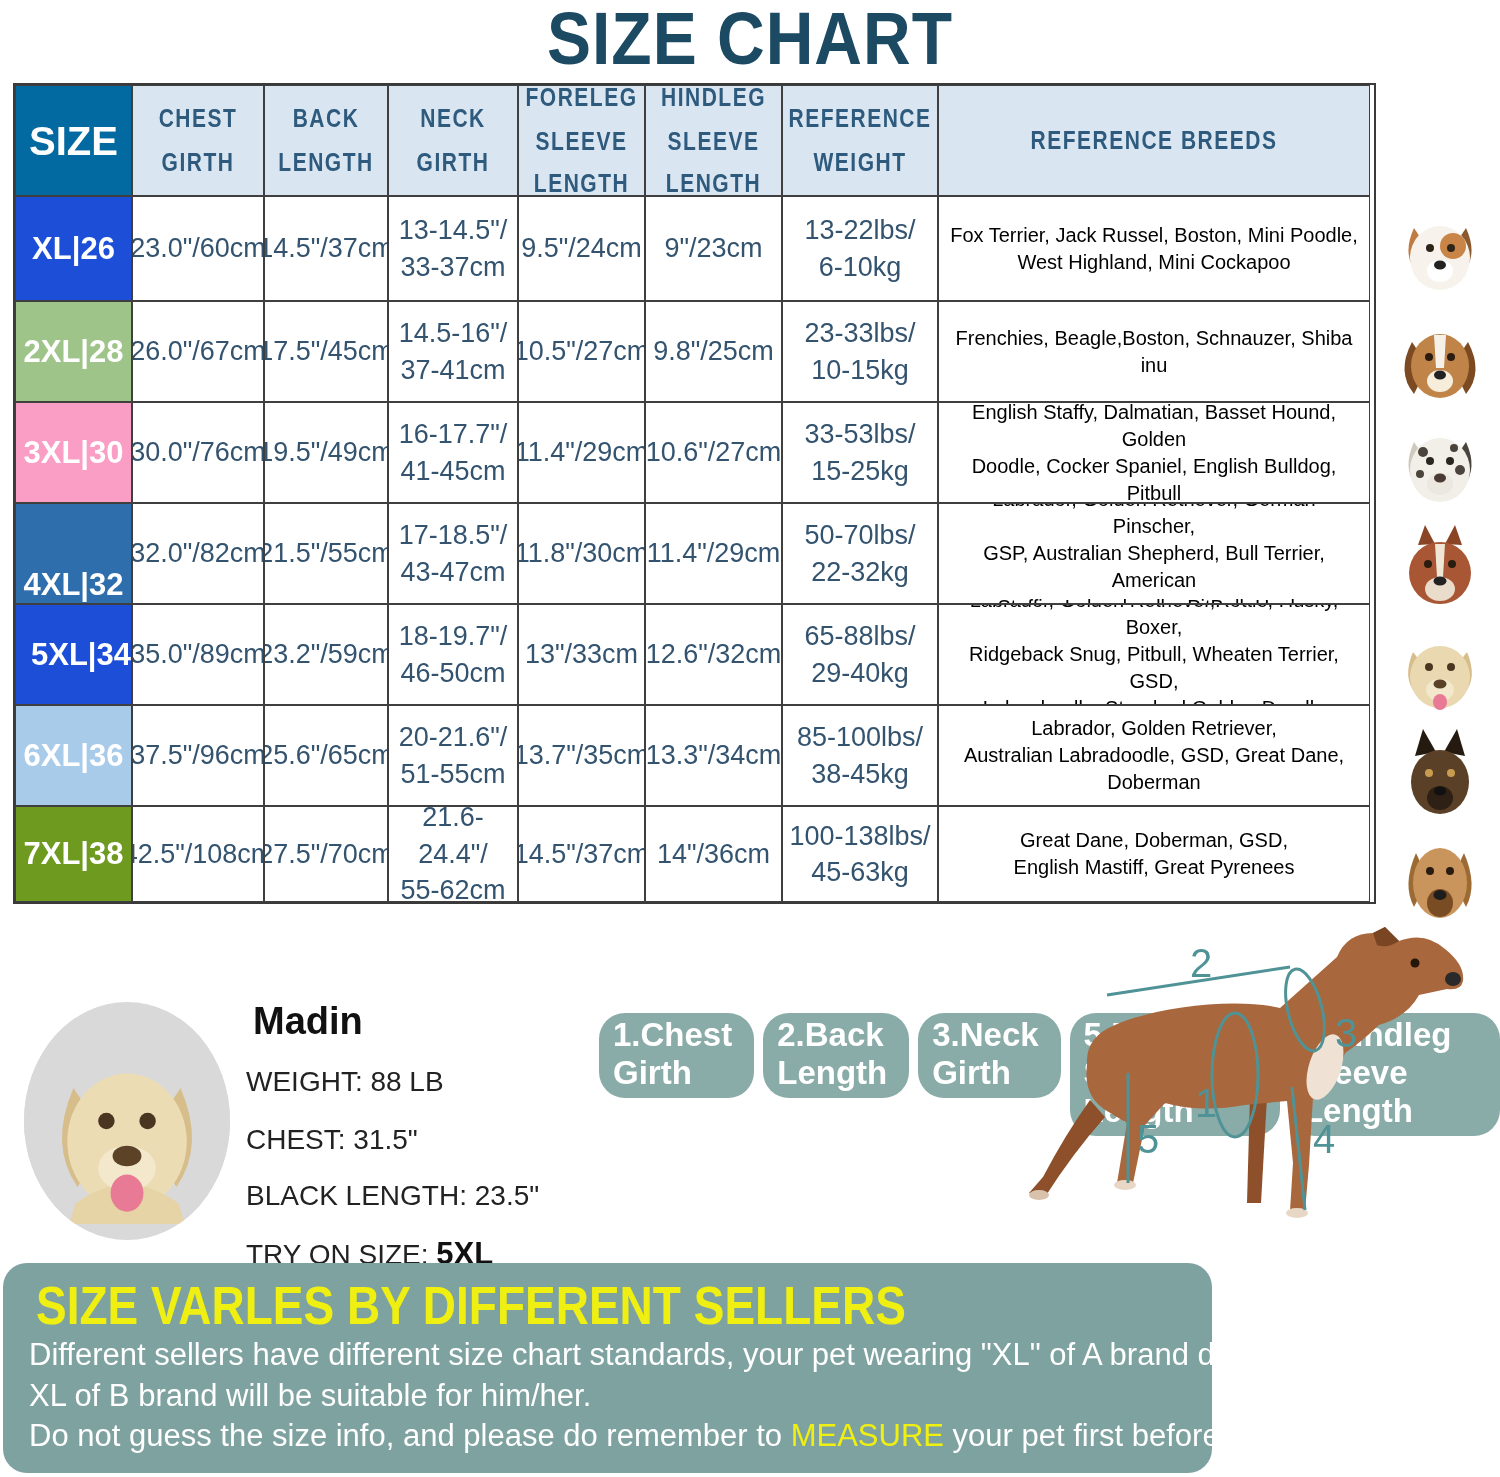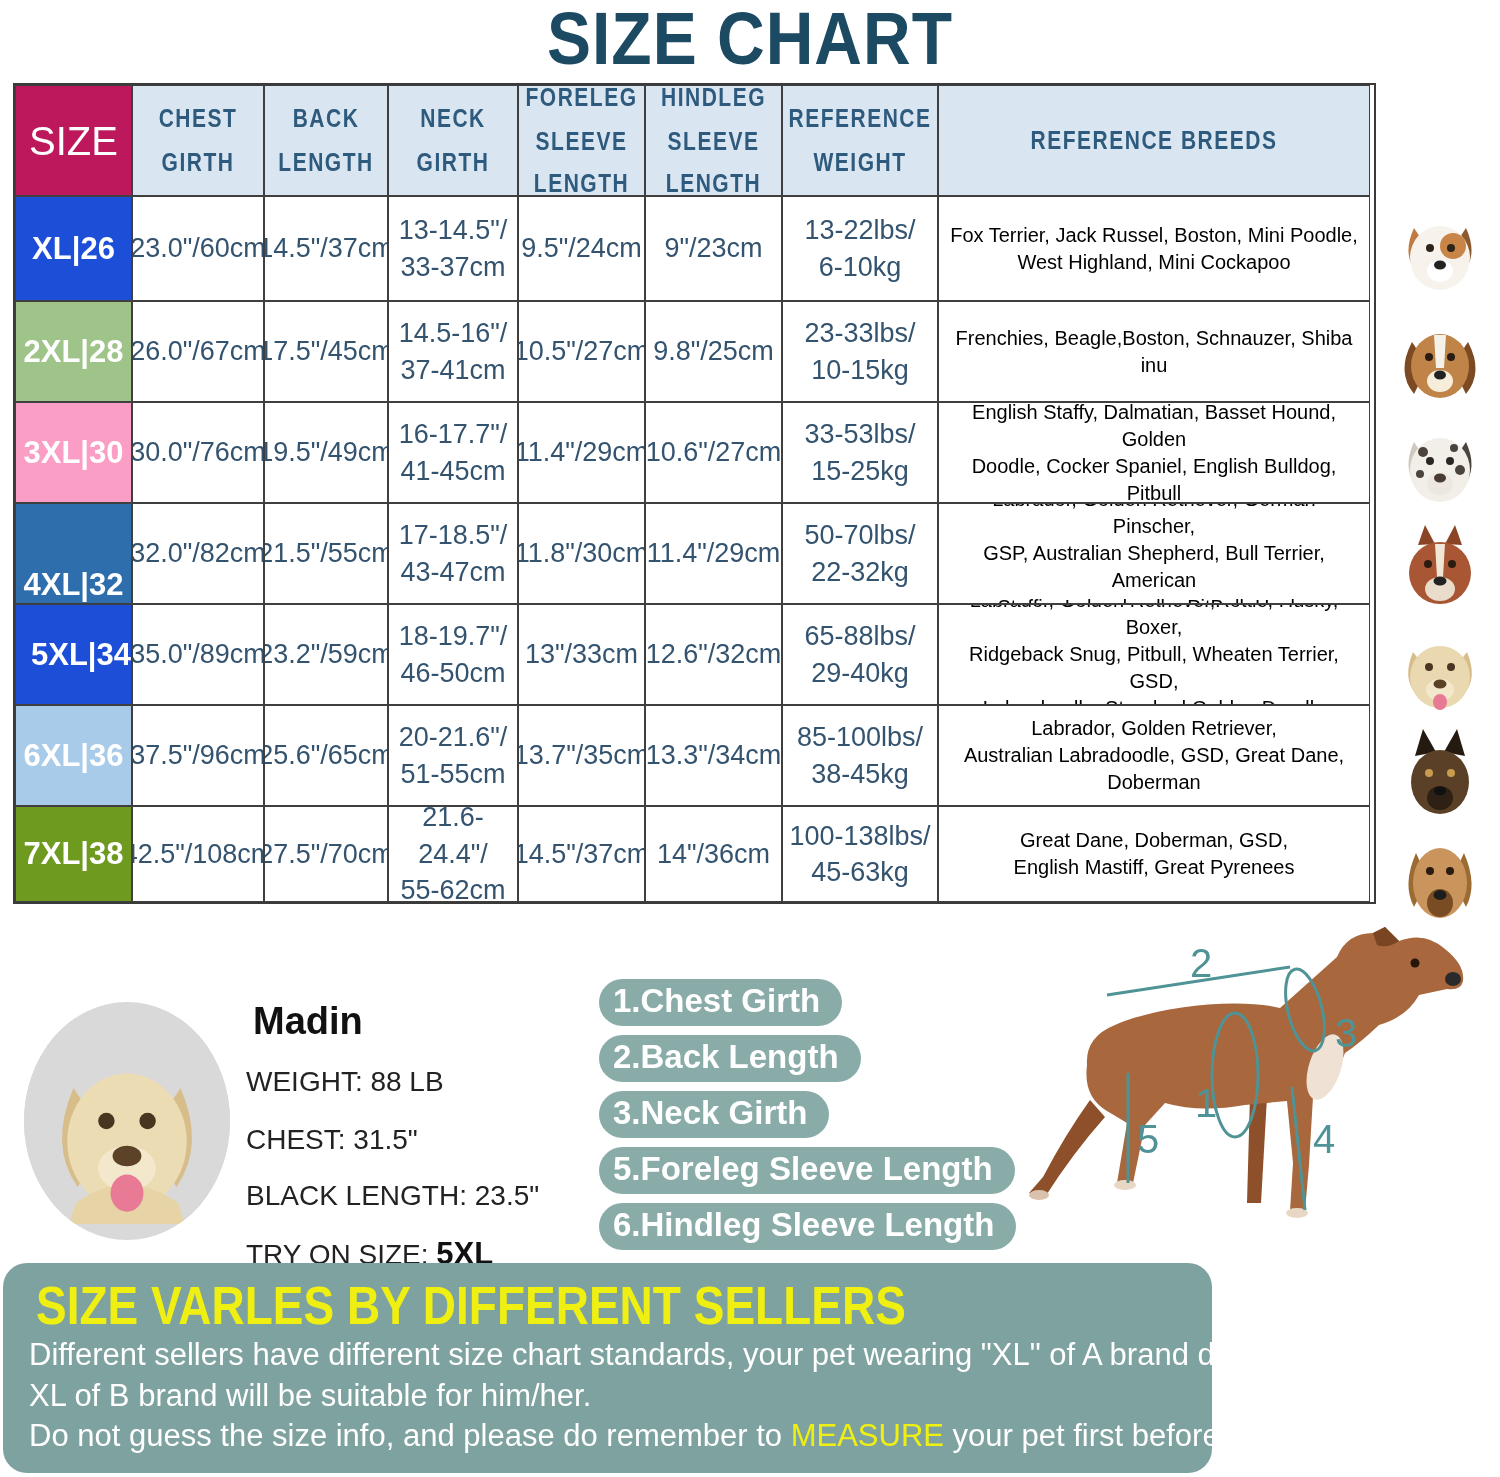--- a/index.html
+++ b/index.html
@@ -13,35 +13,35 @@
 
   
   .size-table{position:absolute;left:13px;top:83px;width:1359px;border:2px solid #3a3a3a;
     display:grid;grid-template-columns:117px 132px 124px 130px 127px 137px 156px 432px;
     grid-template-rows:111px 105px 101px 101px 101px 101px 101px 96px;}
   .cell{border:1px solid #3f3f3f;display:flex;align-items:center;justify-content:center;
     text-align:center;white-space:pre-line;background:#fff;overflow:hidden;}
   .hcell{background:#d9e6f2;color:#2e5a7d;font-weight:700;font-size:21px;
     letter-spacing:1.5px;line-height:1.65;transform-origin:center;}
   .hcell .stretch{transform:scaleY(1.25);}
-  .size-head{background:#be185d;color:#ffffff;font-weight:400;font-size:40px;letter-spacing:0;}
+  .size-head{background:#0369a1;color:#ffffff;font-weight:700;font-size:40px;letter-spacing:0;}
   .size-cell{color:#ffffff;font-weight:800;font-size:31px;letter-spacing:0;}
   .val{font-size:27px;line-height:1.35;color:#33536f;padding:0 2px;}
   .breeds{font-size:20px;line-height:1.35;color:#000000;padding:0 10px;}
 
   
   .dog-rail{position:absolute;left:1388px;top:194px;width:112px;height:736px;}
   .dog-photo{position:absolute;width:104px;height:100px;}
   .dog-photo svg{width:100%;height:100%;}
 
   
   .note{position:absolute;left:16px;top:934px;font-size:29px;color:#111;letter-spacing:0;}
 
   
-  .pills{position:absolute;left:599px;top:979px;display:flex;flex-direction:column;
+  .pills{position:absolute;left:599px;top:1013px;display:flex;flex-direction:row;
     gap:9px;align-items:flex-start;}
   .pill{color:#fff;font-weight:700;font-size:33px;padding:3px 22px 6px 14px;
     border-radius:26px;line-height:1.15;}
 
   
   .model-photo{position:absolute;left:24px;top:1002px;width:206px;height:238px;
     border-radius:50%;background:#d9d9d9;overflow:hidden;}
   .model-photo svg{width:100%;height:100%;}
   .model-name{position:absolute;left:253px;top:1000px;font-size:38px;font-weight:800;color:#111;}
   .model-line{position:absolute;left:246px;font-size:28px;color:#222;}

